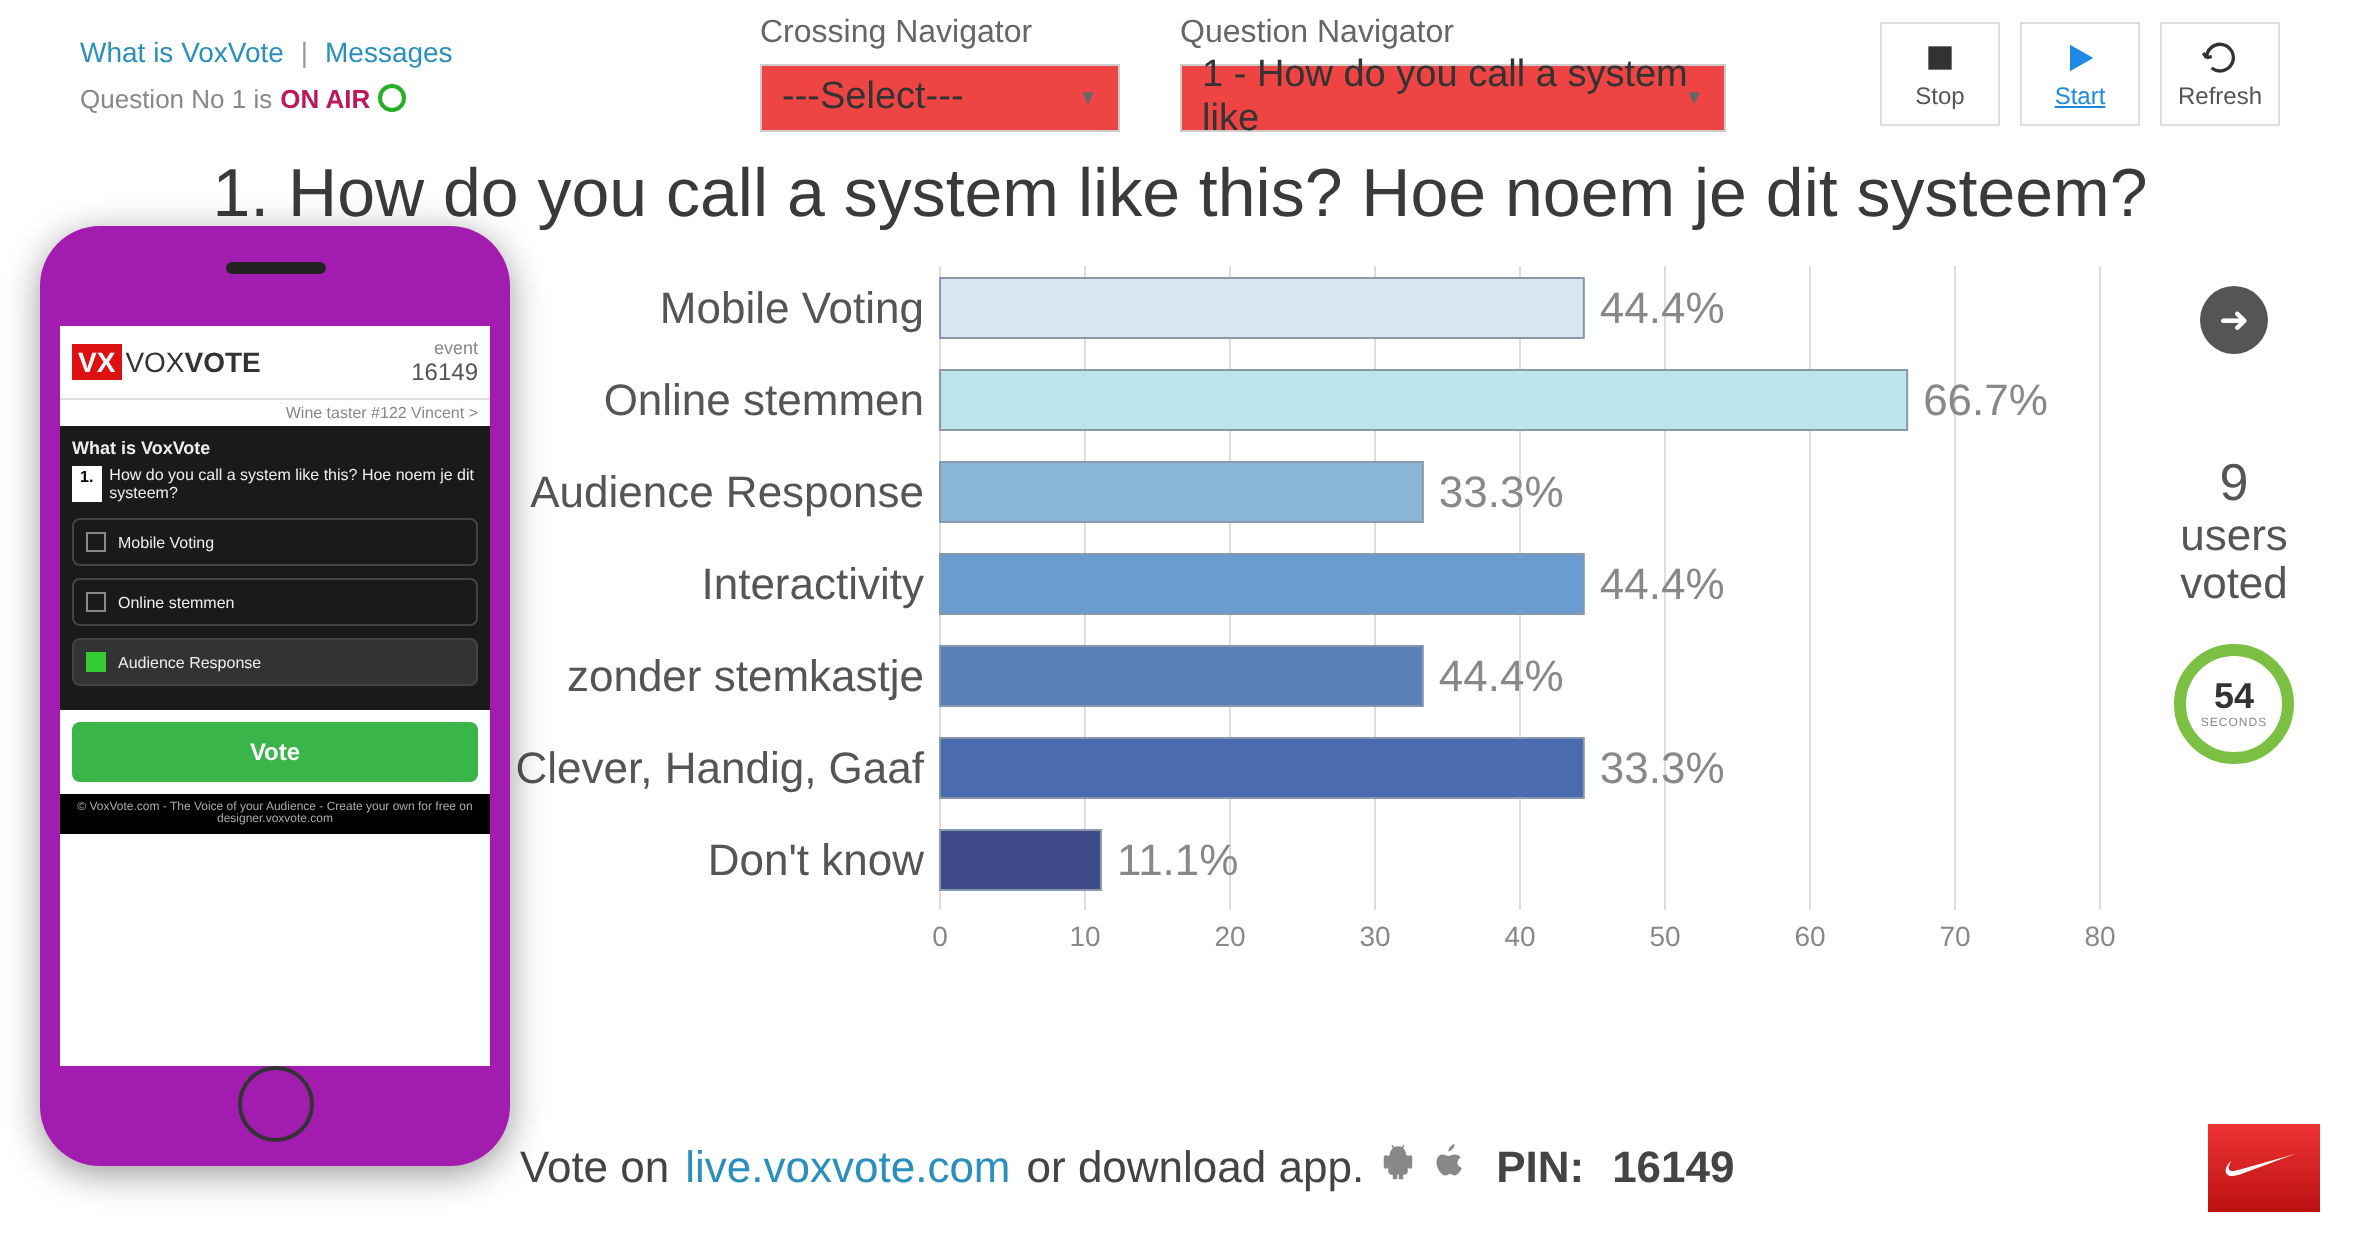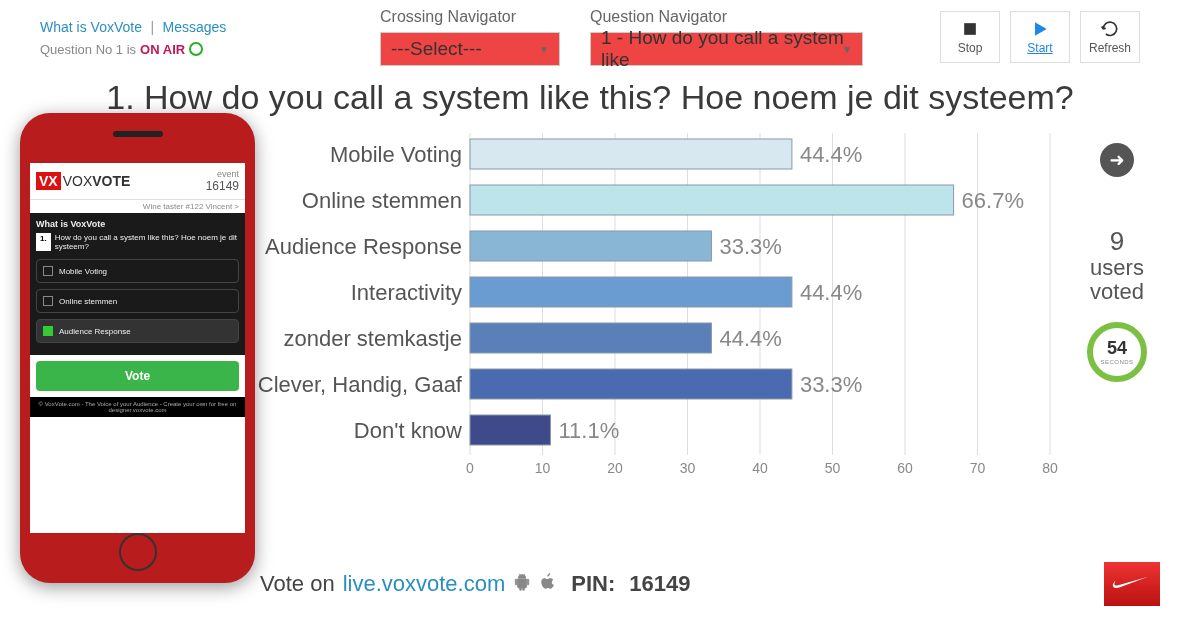--- a/index.html
+++ b/index.html
@@ -26,21 +26,21 @@
 .act-btn.start { color: #1e88e5; text-decoration: underline; }
 .act-btn svg, .act-btn .ico { width: 20px; height: 20px; }
 
 
 .qtitle { font-size: 34px; color: #3a3a3a; text-align: center; margin: 12px 0 6px 0; font-weight: 400; }
 
 
 .main { display: flex; position: relative; height: 430px; }
 
 
-.phone { width: 235px; height: 470px; background: #b91c1c; border-radius: 30px; position: absolute; left: 20px; top: -10px; padding: 50px 10px 50px 10px; box-shadow: 0 4px 18px rgba(0,0,0,.4); z-index: 5; }
+.phone { width: 235px; height: 470px; background: #a21caf; border-radius: 30px; position: absolute; left: 20px; top: -10px; padding: 50px 10px 50px 10px; box-shadow: 0 4px 18px rgba(0,0,0,.4); z-index: 5; }
 .phone::before { content: ""; position: absolute; top: 18px; left: 50%; transform: translateX(-50%); width: 50px; height: 6px; background: #222; border-radius: 3px; }
 .phone::after { content: ""; position: absolute; bottom: 12px; left: 50%; transform: translateX(-50%); width: 34px; height: 34px; border: 2px solid #333; border-radius: 50%; }
 .phone-screen { background: #fff; width: 100%; height: 100%; overflow: hidden; font-size: 10px; }
 .ps-header { display: flex; align-items: center; padding: 6px; border-bottom: 1px solid #ddd; }
 .ps-logo { font-weight: bold; font-size: 14px; }
 .ps-logo .vx { background: #d11; color: #fff; padding: 1px 3px; margin-right: 2px; }
 .ps-event { margin-left: auto; text-align: right; color: #888; font-size: 9px; }
 .ps-event .num { font-size: 12px; color: #555; }
 .ps-sub { font-size: 8px; color: #888; text-align: right; padding: 2px 6px; }
 .ps-dark { background: #1a1a1a; color: #eee; padding: 6px; }
@@ -225,20 +225,21 @@
     <div class="seconds-ring">
       <span class="n">54</span>
       <span class="lbl">SECONDS</span>
     </div>
   </div>
 </div>
 
 <div class="footer">
   <span>Vote on</span>
   <span class="link">live.voxvote.com</span>
+  <span>or download app.</span>
   <span class="plat-icon">
     <svg width="18" height="20" viewBox="0 0 24 24">
         <path fill="#888" d="M6 8h12v10a2 2 0 0 1-2 2h-1v3h-2v-3h-2v3H9v-3H8a2 2 0 0 1-2-2zM4 8a1 1 0 0 1 1 1v6a1 1 0 1 1-2 0V9a1 1 0 0 1 1-1zm16 0a1 1 0 0 1 1 1v6a1 1 0 1 1-2 0V9a1 1 0 0 1 1-1zM7 7a5 5 0 0 1 10 0zM8 1l1.5 2M16 1l-1.5 2" stroke="#888"></path>
       </svg>
   </span>
   <span class="plat-icon">
     <svg width="18" height="20" viewBox="0 0 24 24">
         <path fill="#888" d="M17 13c0-3 2-4 2-4-1-2-3-2-4-2-2 0-3 1-4 1s-2-1-4-1-4 2-4 5c0 4 3 9 6 9 1 0 2-1 3-1s2 1 3 1c2 0 4-3 5-5-2-1-3-2-3-3zM14 3c1-1 1-3 1-3-1 0-2 1-3 2s-1 2-1 3c1 0 2-1 3-2z"></path>
       </svg>
   </span>

